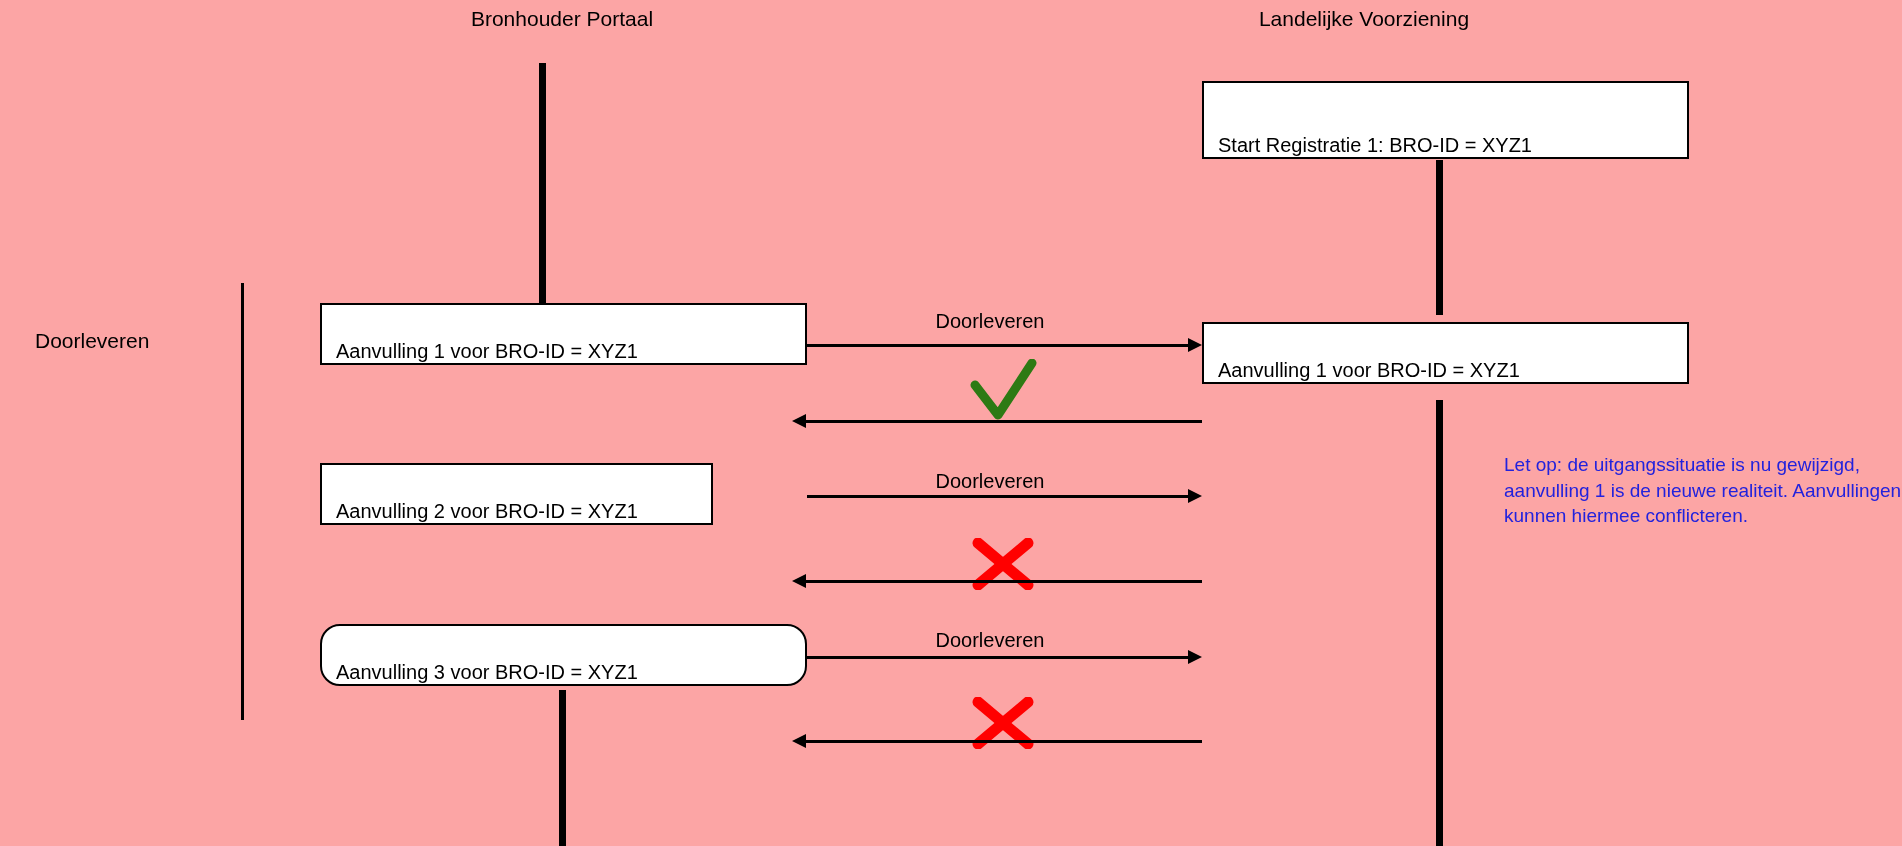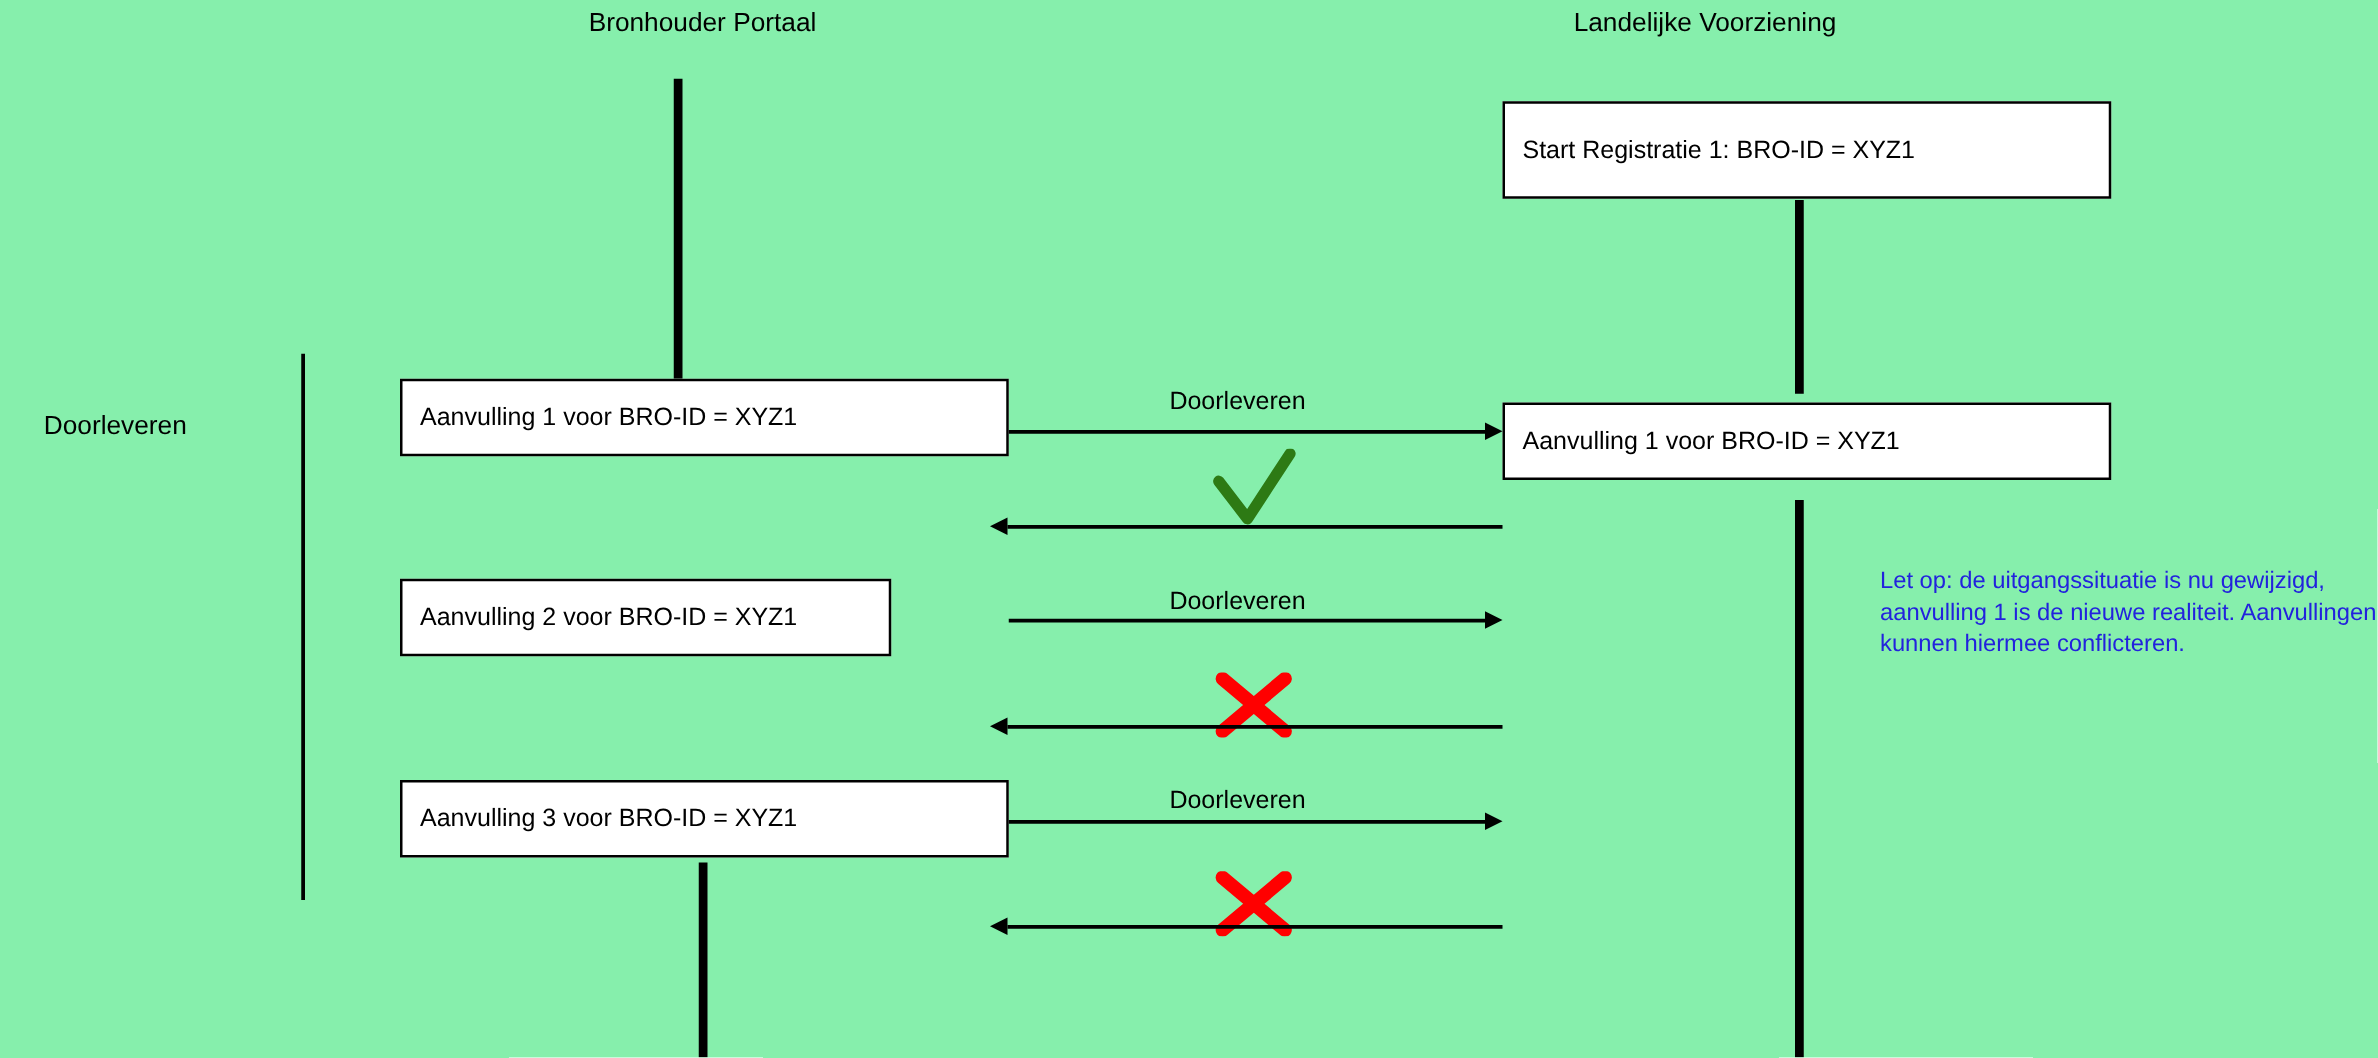--- a/index.html
+++ b/index.html
@@ -8,42 +8,42 @@
     background: #ffffff;
   }
   body {
     font-family: "Liberation Sans", sans-serif;
     color: #000000;
   }
   #canvas {
     position: relative;
     width: 1902px;
     height: 846px;
-    background: #86efac;
+    background: #fca5a5;
     overflow: hidden;
   }
   .lane-title {
     position: absolute;
     font-size: 21px;
     color: #000;
     white-space: nowrap;
     transform: translateX(-50%);
   }
   .lifeline {
     position: absolute;
     width: 7px;
     background: #000000;
   }
   .msgbox {
     position: absolute;
     box-sizing: border-box;
     border: 2px solid #000000;
     background: #ffffff;
     display: flex;
-    align-items: center;
+    align-items: flex-end;
     padding-left: 14px;
   }
   .msgbox span {
     font-size: 20px;
     color: #000;
     white-space: nowrap;
   }
   .arrow-line {
     position: absolute;
     height: 3px;
@@ -118,21 +118,21 @@
   </div>
 
   <div class="msgbox" style="left:1202px; top:322px; width:487px; height:62px;">
     <span>Aanvulling 1 voor BRO-ID = XYZ1</span>
   </div>
 
   <div class="msgbox" style="left:320px; top:463px; width:393px; height:62px;">
     <span>Aanvulling 2 voor BRO-ID = XYZ1</span>
   </div>
 
-  <div class="msgbox" style="left:320px; top:624px; width:487px; height:62px;">
+  <div class="msgbox" style="left:320px; top:624px; width:487px; height:62px;border-radius:20px;">
     <span>Aanvulling 3 voor BRO-ID = XYZ1</span>
   </div>
 
   <div class="arrow-label" style="left:990px; top:310px;">Doorleveren</div>
   <div class="arrow-line" style="left:807px; top:344px; width:381px;"></div>
   <div class="arrow-head right" style="left:1188px; top:338px;"></div>
 
   <svg class="mark" style="left:970px; top:359px;" width="68" height="62" viewBox="0 0 68 62">
     <polyline points="5,26 28,56 62,4" fill="none" stroke="#2d7a14" stroke-width="9" stroke-linecap="round" stroke-linejoin="round"></polyline>
   </svg>

